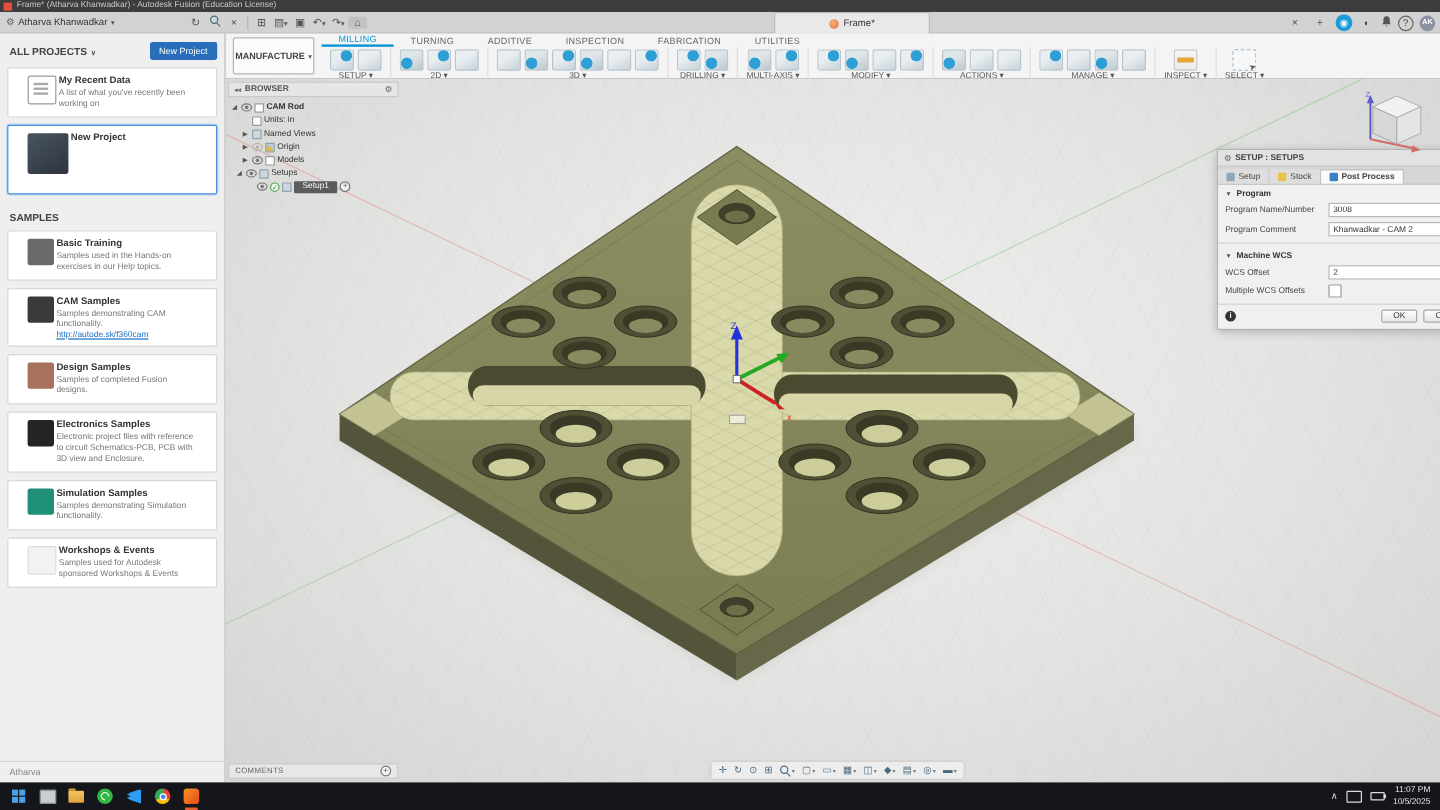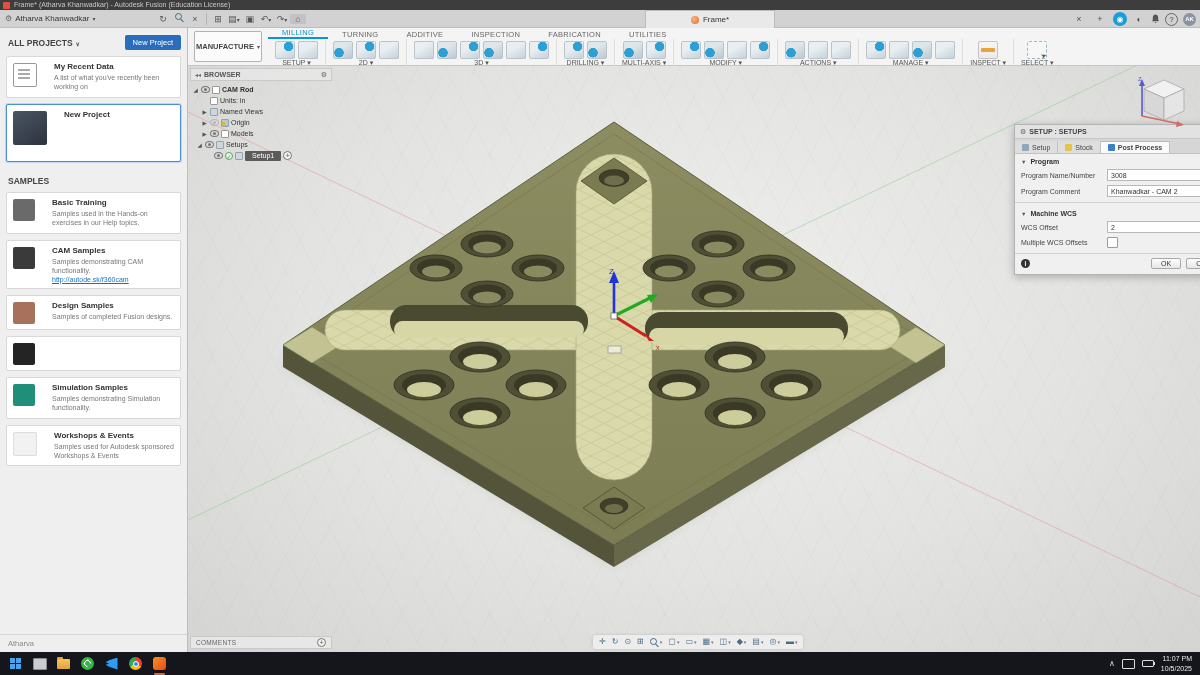--- a/index.html
+++ b/index.html
@@ -51,21 +51,21 @@
   .ric.orange::after{content:"";position:absolute;left:3px;top:7px;width:14px;height:4px;background:#e8a33a;border-radius:1px;}
   .ric.select{background:#f7f7f7;box-shadow:none;border:1px dashed #9ab6c8;box-sizing:border-box;position:relative;}
   .ric.select::after{content:"➤";position:absolute;right:-1px;bottom:-2px;font-size:7px;color:#555;transform:rotate(-20deg);}
 
   
   #datapanel{left:0;top:28px;width:188px;height:624px;background:#efefef;border-right:1px solid #bdbdbd;box-sizing:border-box;display:flex;flex-direction:column;}
   #dp-head{display:flex;align-items:center;justify-content:space-between;padding:7px 6px 6px 8px;}
   #dp-head .hl{font-size:8.5px;font-weight:bold;color:#444;}
   #dp-head .hl .carettiny{margin-left:3px;}
   #npbtn{background:#2a6ebb;color:#fff;font-size:7.5px;padding:3px 8px;border-radius:2px;}
-  .card{background:#fff;border:1px solid #d8d8d8;border-radius:2px;margin:0 6px 6px 6px;padding:5px 6px;display:flex;gap:17px;}
+  .card{background:#fff;border:1px solid #d8d8d8;border-radius:2px;margin:0 6px 6px 6px;padding:5px 16px;display:flex;gap:2px;}
   .card.selected{border:1px solid #4a90d9;box-shadow:0 0 0 1px #bcd7f2;}
   .cico{width:22px;height:22px;border-radius:2px;flex-shrink:0;margin-top:1px;}
   .cico.doc{background:#fff;border:1px solid #999;position:relative;}
   .cico.doc::after{content:"";position:absolute;left:4px;top:5px;width:12px;height:2px;background:#aaa;box-shadow:0 4px 0 #aaa,0 8px 0 #aaa;}
   .cico.thumb{width:34px;height:34px;background:linear-gradient(145deg,#4a5563,#2c333d);}
   .ctxt .ct{font-size:8px;font-weight:bold;color:#333;margin-bottom:2px;}
   .ctxt .cd{font-size:7px;color:#777;line-height:1.35;}
   .ctxt .clink{font-size:7px;color:#1a6fc4;text-decoration:underline;}
   #samples-h{font-size:8.5px;font-weight:bold;color:#444;margin:8px 8px 6px 8px;}
   #filterrow{margin-top:auto;border-top:1px solid #d5d5d5;padding:4px 8px;font-size:7.5px;color:#888;}
@@ -330,20 +330,24 @@
   </div>
   <div class="card">
     <span class="cico" style="background:#a8715c;"></span>
     <span class="ctxt">
       <div class="ct">Design Samples</div>
       <div class="cd">Samples of completed Fusion designs.</div>
     </span>
   </div>
   <div class="card">
     <span class="cico" style="background:#242424;"></span>
+    <span class="ctxt">
+      <div class="ct">Electronics Samples</div>
+      <div class="cd">Electronic project files with reference to circuit Schematics-PCB, PCB with 3D view and Enclosure.</div>
+    </span>
   </div>
   <div class="card">
     <span class="cico" style="background:#1f8f7a;"></span>
     <span class="ctxt">
       <div class="ct">Simulation Samples</div>
       <div class="cd">Samples demonstrating Simulation functionality.</div>
     </span>
   </div>
   <div class="card">
     <span class="cico" style="background:#f2f2f2;border:1px solid #ddd;"></span>

